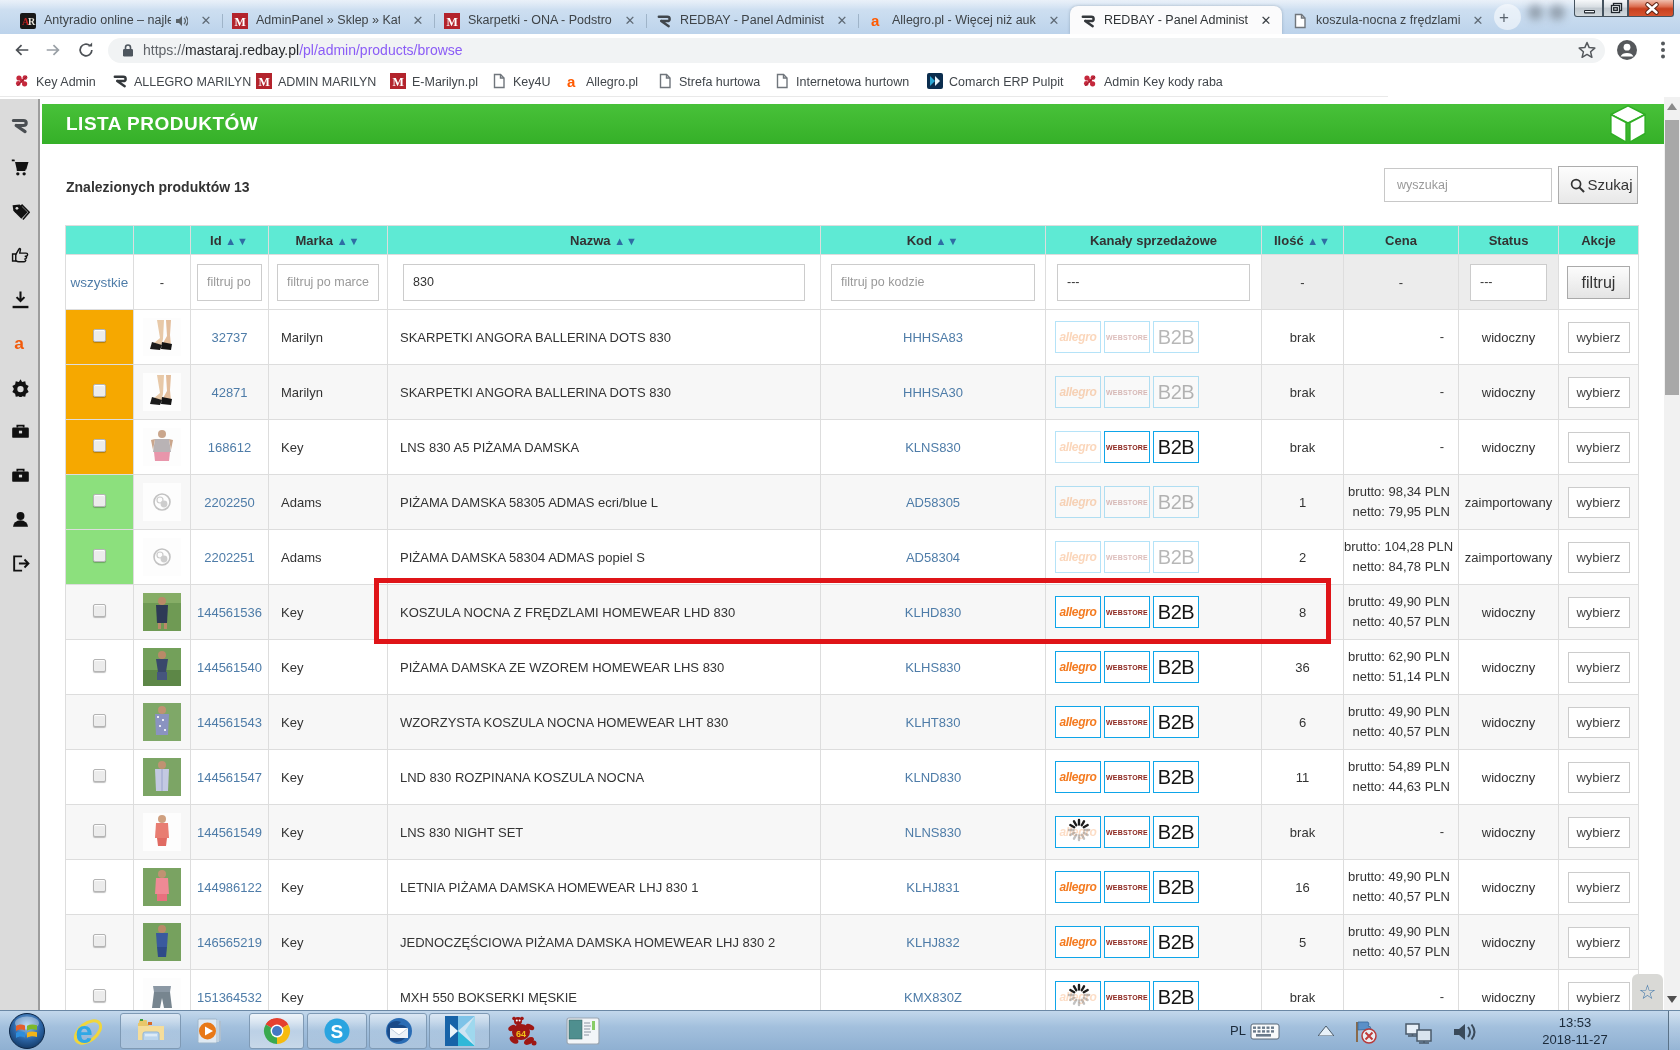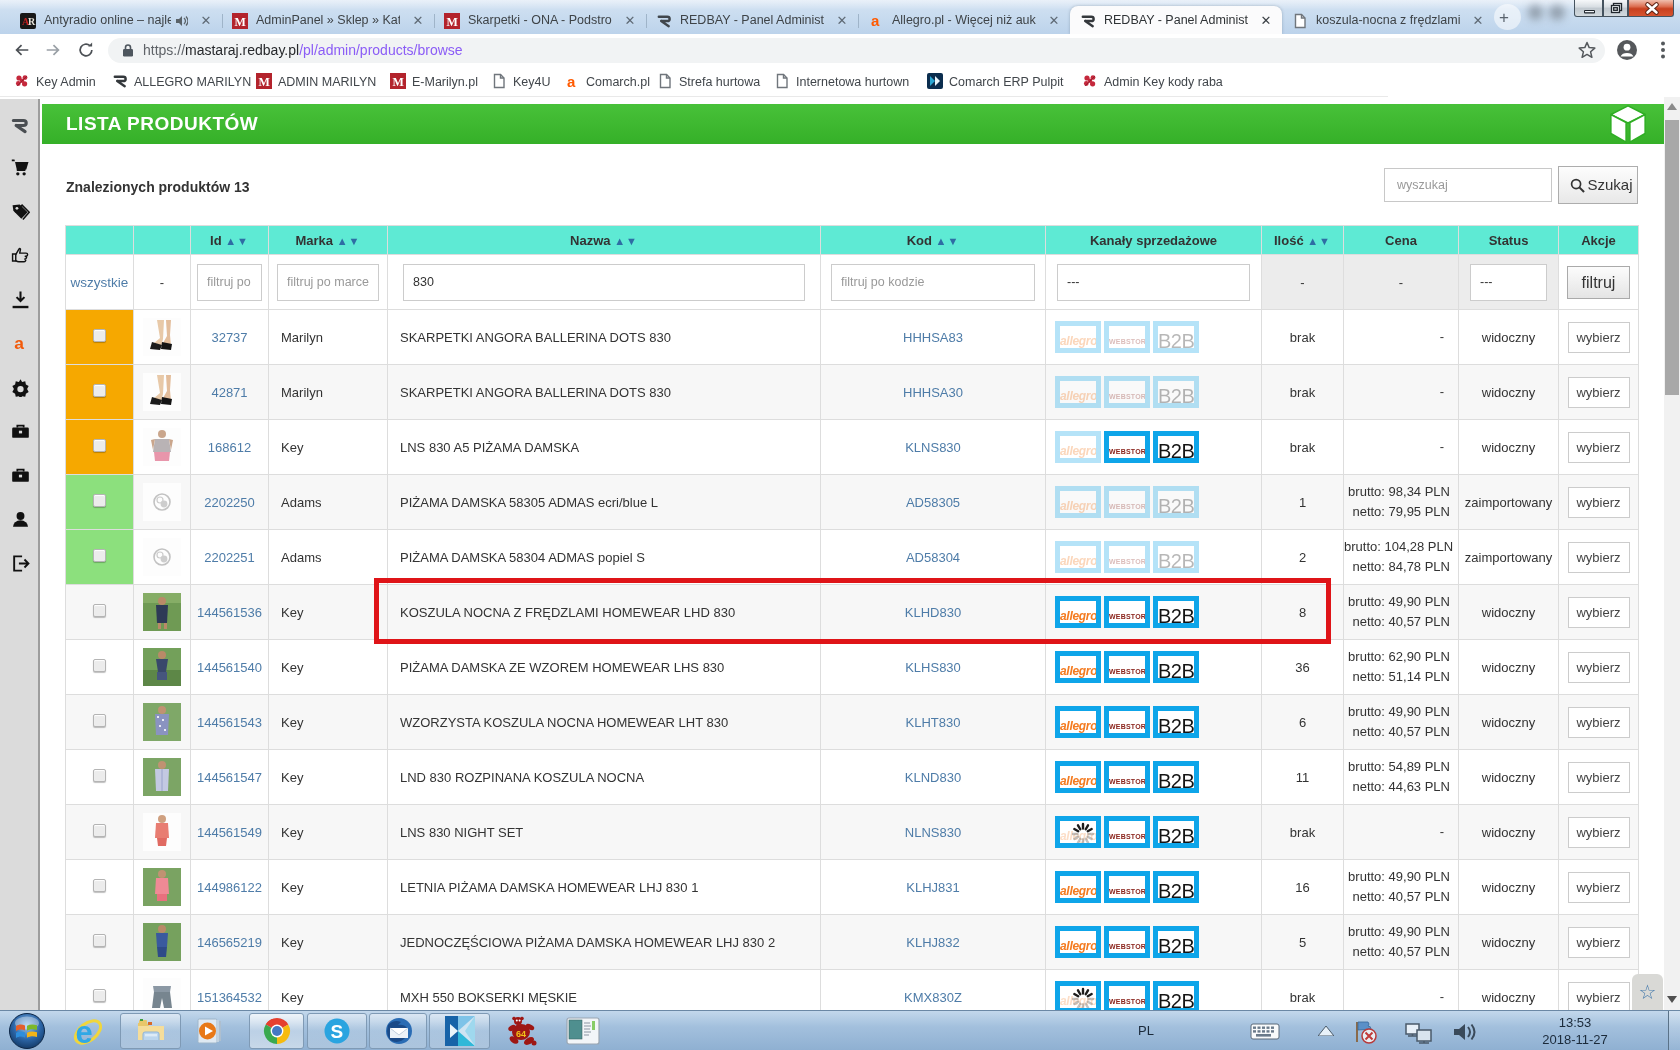--- a/index.html
+++ b/index.html
@@ -44,21 +44,21 @@
 tr.even td { background:#f7f7f7; }
 td.oc { background:#f6a800 !important; }
 td.gc { background:#8ce07d !important; }
 .lnk { color:#4e7ca8; }
 .arr { color:#2e6da4; font-size:11px; letter-spacing:1px; }
 .fin { border:1px solid #ccc; height:37px; background:#fff; color:#999; font-size:12.5px; text-align:left; padding-left:9px; line-height:35px; white-space:nowrap; overflow:hidden; }
 .cb { display:inline-block; width:13px; height:13px; background:#ececec; border:1px solid #b4b4b4; border-radius:2px; box-shadow:inset 0 1px 1px #fff,0 1px 1px rgba(0,0,0,.25); }
 .thumb { display:inline-block; width:38px; height:38px; vertical-align:middle; }
 .nz { text-align:left !important; padding-left:12px; }
 .badges { text-align:left !important; padding-left:9px; }
-.bdg { display:inline-block; vertical-align:middle; width:46px; height:32px; border:5px solid #0ea5e9; background:#fff; margin-right:3px; position:relative; text-align:center; overflow:hidden; }
+.bdg { display:inline-block; vertical-align:middle; width:46px; height:32px; border:1px solid #0ea5e9; background:#fff; margin-right:3px; position:relative; text-align:center; overflow:hidden; }
 .b-al { color:#f47b20; font-style:italic; font-weight:bold; font-size:12px; line-height:30px; letter-spacing:-.3px; }
 .b-ws { color:#8b241c; font-weight:bold; font-size:7px; letter-spacing:.2px; line-height:32px; }
 .b-b2 { color:#141414; font-size:20px; line-height:30px; letter-spacing:-.5px; }
 .faded { opacity:.3; }
 .price { text-align:right !important; padding-right:8px; line-height:1.55; white-space:nowrap; }
 .wyb { display:inline-block; width:62px; height:31px; border:1px solid #ccc; background:#fff; font-size:13px; color:#444; line-height:29px; }
 #redbox { position:absolute; left:374px; top:481px; width:957px; height:66px; border:5px solid #df1418; }
 
 #scroll { position:absolute; left:1664px; top:0; width:16px; height:913px; background:#f1f1f1; }
 #sthumb { position:absolute; left:1px; top:23px; width:14px; height:275px; background:#a8a8a8; }
@@ -231,21 +231,21 @@
       <svg class="bi" viewBox="0 0 16 16">
         <path d="M3.5 1.5 h6 l3.5 3.5 v9.5 h-9.5 z" fill="#fff" stroke="#70767c" stroke-width="1.4"></path>
         <path d="M9.5 1.5 v3.5 h3.5" fill="none" stroke="#70767c" stroke-width="1.4"></path>
       </svg>
       <span class="bt">Key4U</span>
     </div>
   <div class="bm" style="left:564px">
       <svg class="bi" viewBox="0 0 16 16">
         <text x="3" y="13.5" font-size="15" font-weight="bold" fill="#ff5a00">a</text>
       </svg>
-      <span class="bt">Comarch.pl</span>
+      <span class="bt">Allegro.pl</span>
     </div>
   <div class="bm" style="left:657px">
       <svg class="bi" viewBox="0 0 16 16">
         <path d="M3.5 1.5 h6 l3.5 3.5 v9.5 h-9.5 z" fill="#fff" stroke="#70767c" stroke-width="1.4"></path>
         <path d="M9.5 1.5 v3.5 h3.5" fill="none" stroke="#70767c" stroke-width="1.4"></path>
       </svg>
       <span class="bt">Strefa hurtowa</span>
     </div>
   <div class="bm" style="left:774px">
       <svg class="bi" viewBox="0 0 16 16">
@@ -790,21 +790,21 @@
   <svg class="ticon" style="left:566px;width:34px" width="34" height="30" viewBox="0 0 34 30">
       <rect x="1" y="2" width="32" height="26" rx="2" fill="#f2f5f8" stroke="#9aa6b2" stroke-width="1.2"></rect>
       <rect x="3" y="4" width="13" height="19" fill="#4f8f8f"></rect>
       <rect x="3" y="4" width="13" height="19" fill="none" stroke="#3a6a6a" stroke-width=".6"></rect>
       <rect x="26" y="5" width="3" height="9" fill="#88cc66"></rect>
       <g stroke="#8a96a2" stroke-width="1.2">
         <path d="M18 7 h6 M18 10 h7 M18 13 h6 M18 16 h7 M18 19 h5"></path>
       </g>
     </svg>
 
-  <div style="position:absolute;left:1138px;top:12px;font-size:13px;color:#1b2a3a">PL</div>
+  <div style="position:absolute;left:1230px;top:12px;font-size:13px;color:#1b2a3a">PL</div>
   <svg style="position:absolute;left:1250px;top:12px" width="30" height="17" viewBox="0 0 30 17">
       <rect x="1" y="1" width="28" height="15" rx="2" fill="#f8fafb" stroke="#5a6a7a"></rect>
       <g fill="#6a7a8a">
         <rect x="3" y="3.5" width="3" height="2.4"></rect>
         <rect x="7.5" y="3.5" width="3" height="2.4"></rect>
         <rect x="12" y="3.5" width="3" height="2.4"></rect>
         <rect x="16.5" y="3.5" width="3" height="2.4"></rect>
         <rect x="21" y="3.5" width="3" height="2.4"></rect>
         <rect x="3" y="7.2" width="3" height="2.4"></rect>
         <rect x="7.5" y="7.2" width="3" height="2.4"></rect>

